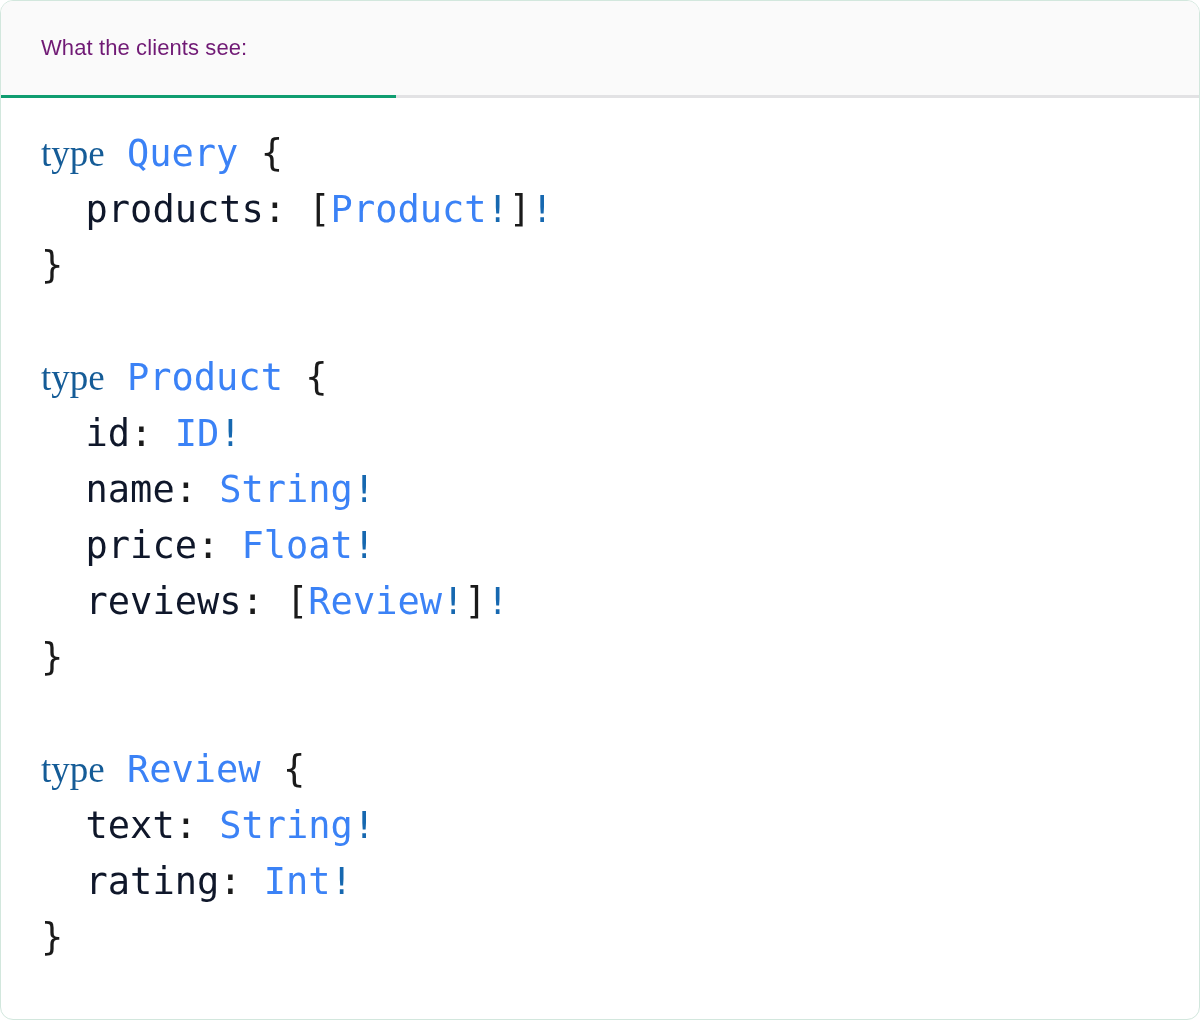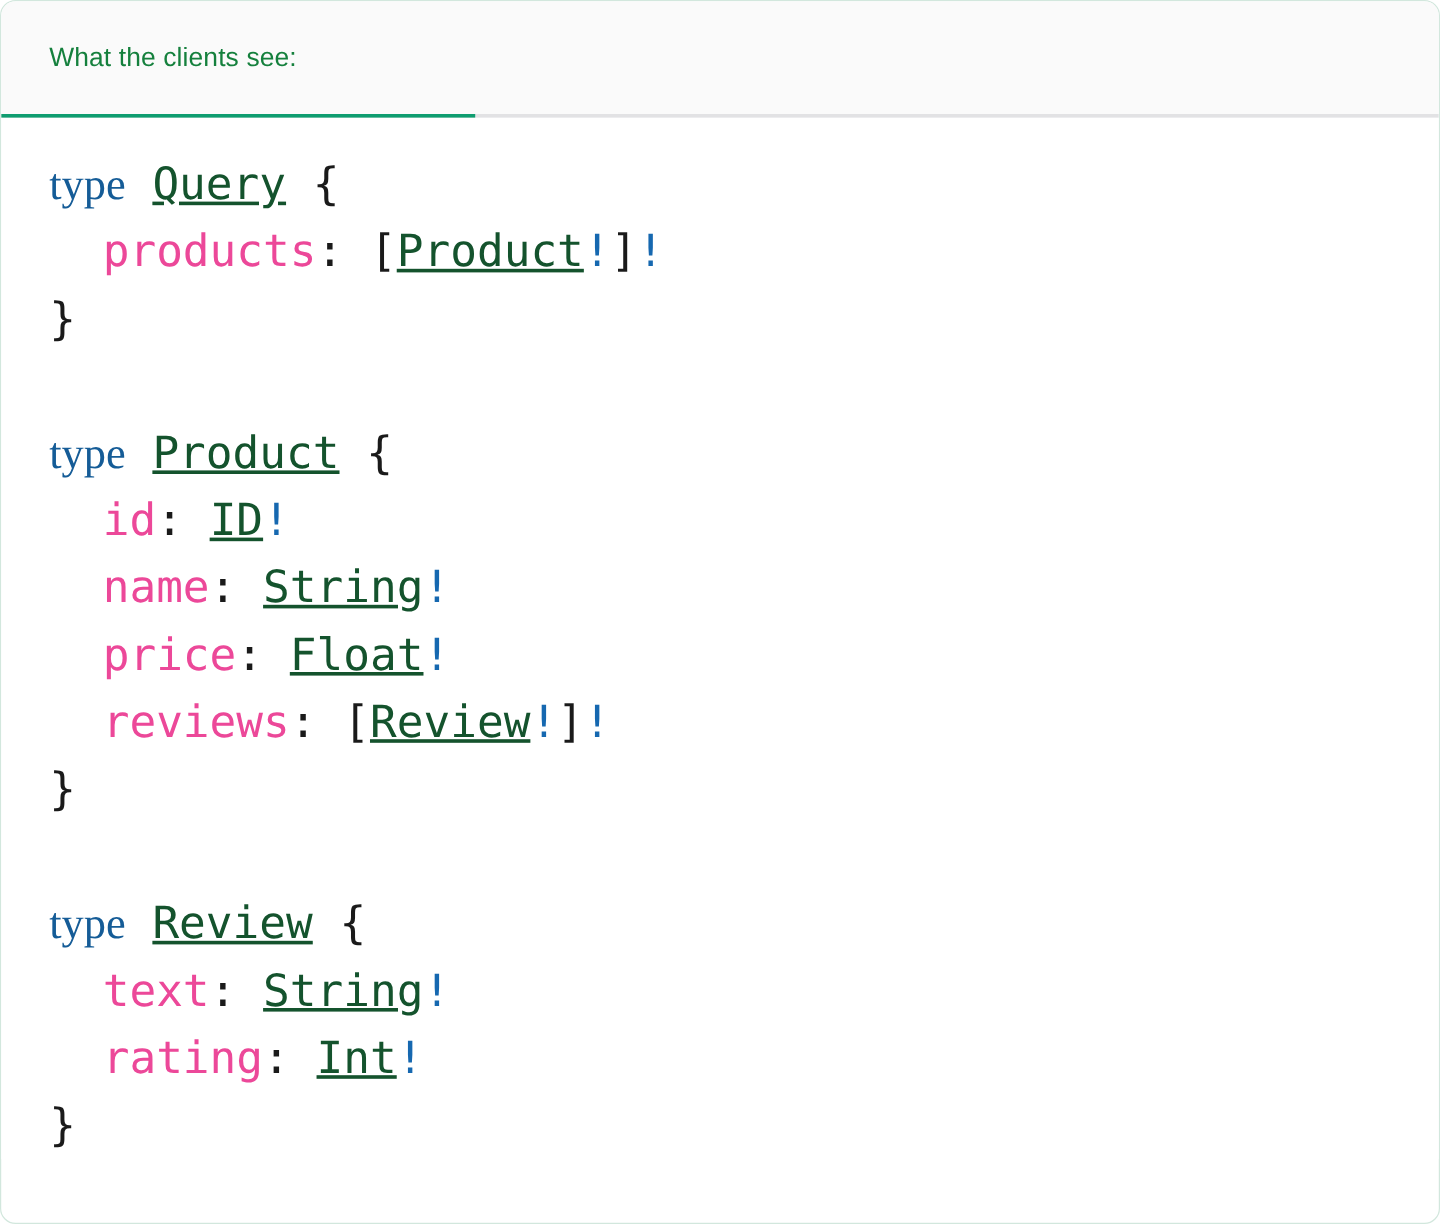--- a/index.html
+++ b/index.html
@@ -50,21 +50,21 @@
     display: flex;
     align-items: center;
     padding-left: 40px;
     border-bottom: 3px solid #0f9d70;
     background: transparent;
   }
   .tab-label {
     font-family: "Liberation Sans", sans-serif;
     font-size: 22px;
     font-weight: 400;
-    color: #15803d;
+    color: #701a75;
     letter-spacing: 0.1px;
     white-space: nowrap;
     line-height: 1;
   }
 
   
   .code-body {
     background: #ffffff;
     padding: 28px 0 0 40px;
   }
@@ -77,22 +77,22 @@
     margin: 0;
     letter-spacing: 0;
   }
   .code-line {
     height: 56px;
     white-space: pre;
   }
   .code-line.blank { }
 
   .tok-kw    { color: #155c97; font-family: Liberation Serif, serif; }
-  .tok-type  { color: #14532d; text-decoration: underline; }
-  .tok-field { color: #ec4899; }
+  .tok-type  { color: #3b82f6; }
+  .tok-field { color: #0f172a; }
   .tok-punct { color: #1a1a1a; }
   .tok-bang  { color: #1668b0; }
 </style>
 </head>
 <body>
 
 <div class="card">
 
   <div class="tabstrip">
     <div class="tabstrip-underline"></div>

